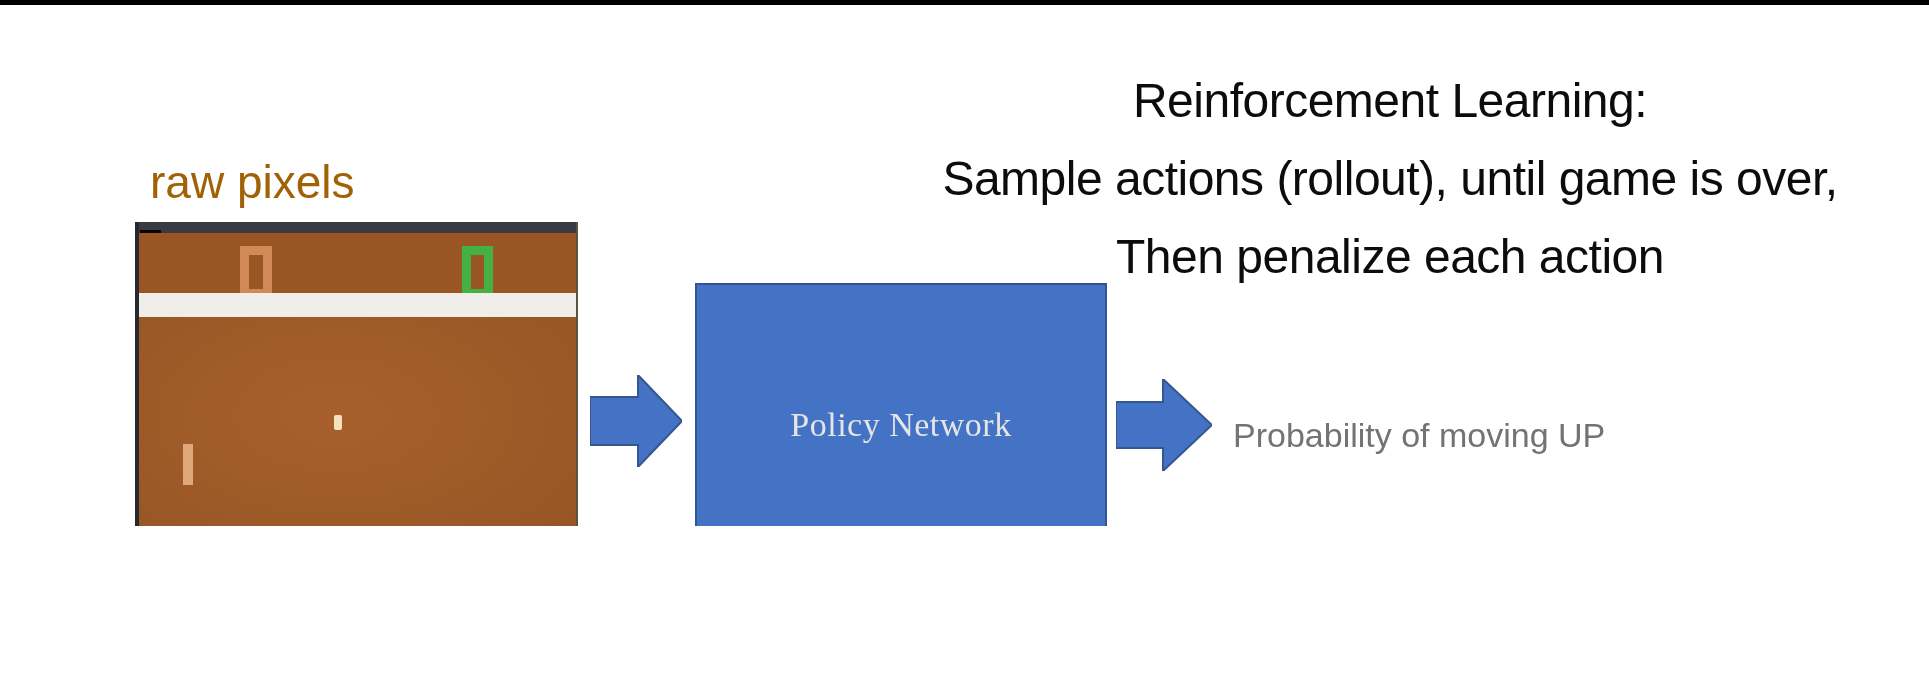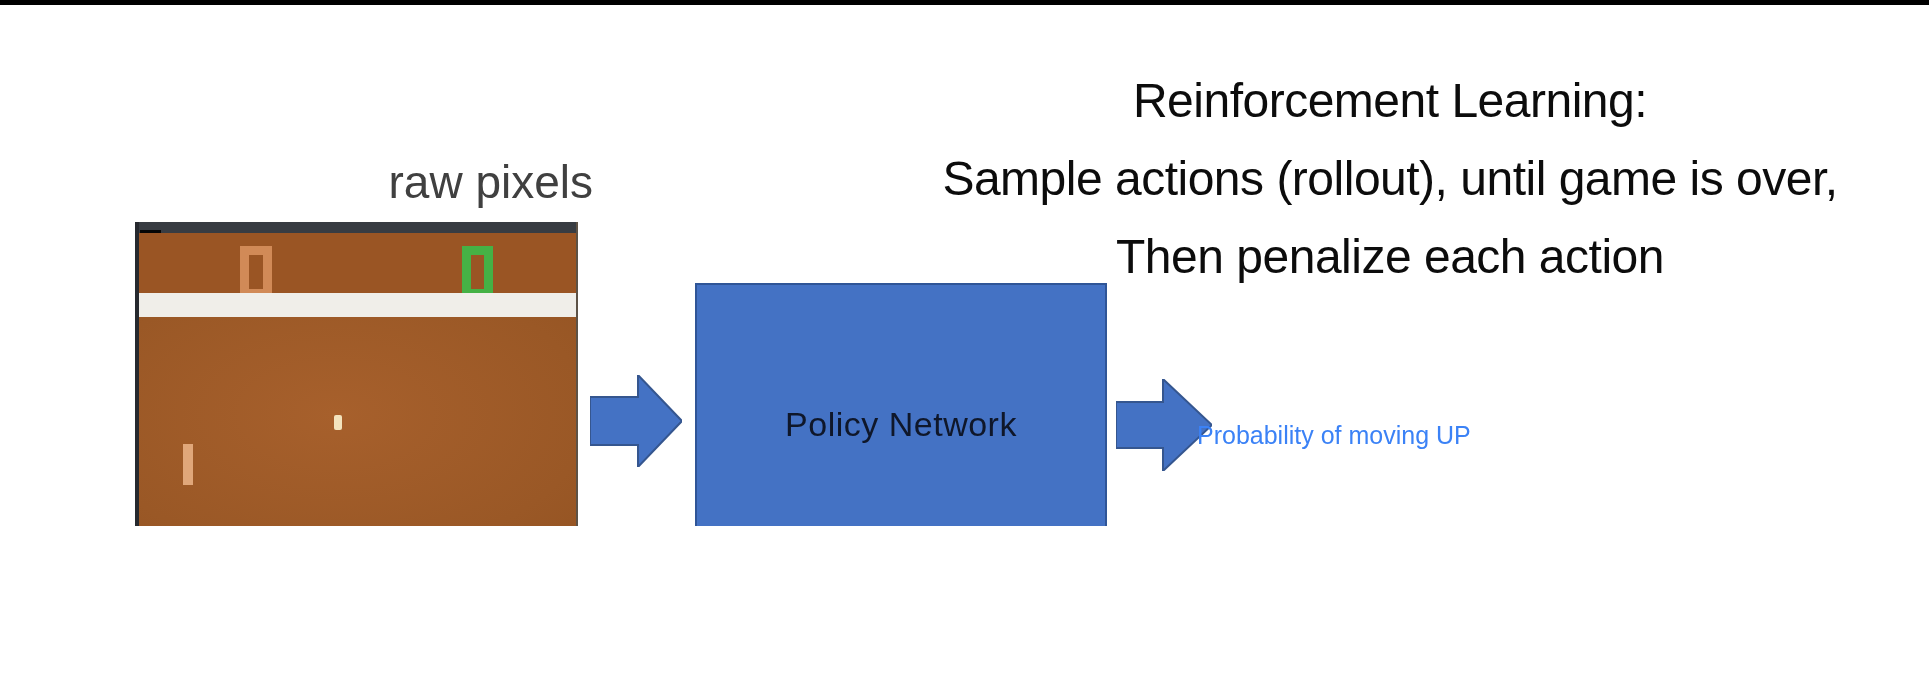--- a/index.html
+++ b/index.html
@@ -27,24 +27,24 @@
     line-height: 78px;
     letter-spacing: -0.5px;
     color: #0c0c0c;
     white-space: nowrap;
   }
   .title span { display: block; }
 
   
   .raw-label {
     left: 150px; top: 156px; width: 443px;
-    text-align: right;
+    text-align: left;
     font-size: 46px;
     line-height: 52px;
-    color: #404040;
+    color: #a16207;
   }
 
   
   .game {
     left: 135px; top: 222px; width: 443px; height: 446px;
     box-sizing: border-box;
     border-left: 4px solid #26292e;
     border-right: 2px solid #5d5246;
     background: #9a5524;
   }
@@ -86,31 +86,32 @@
 
   
   .net-box {
     left: 695px; top: 283px; width: 412px; height: 283px;
     box-sizing: border-box;
     background: #4472c4;
     border: 2px solid #2f5597;
     display: flex; align-items: center; justify-content: center;
   }
   .net-label {
-    color: #0f172a;
+    color: #e5e5e5;
     font-size: 34px;
     letter-spacing: 0.5px;
+    font-family: Liberation Serif, serif;
   }
 
   
   .out-label {
-    left: 1197px; top: 416px;
-    font-size: 25px;
+    left: 1233px; top: 416px;
+    font-size: 34px;
     line-height: 38px;
-    color: #3b82f6;
+    color: #737373;
     white-space: nowrap;
   }
 </style>
 </head>
 <body>
 
 <div class="slide">
 
   <div class="abs top-bar"></div>
 

